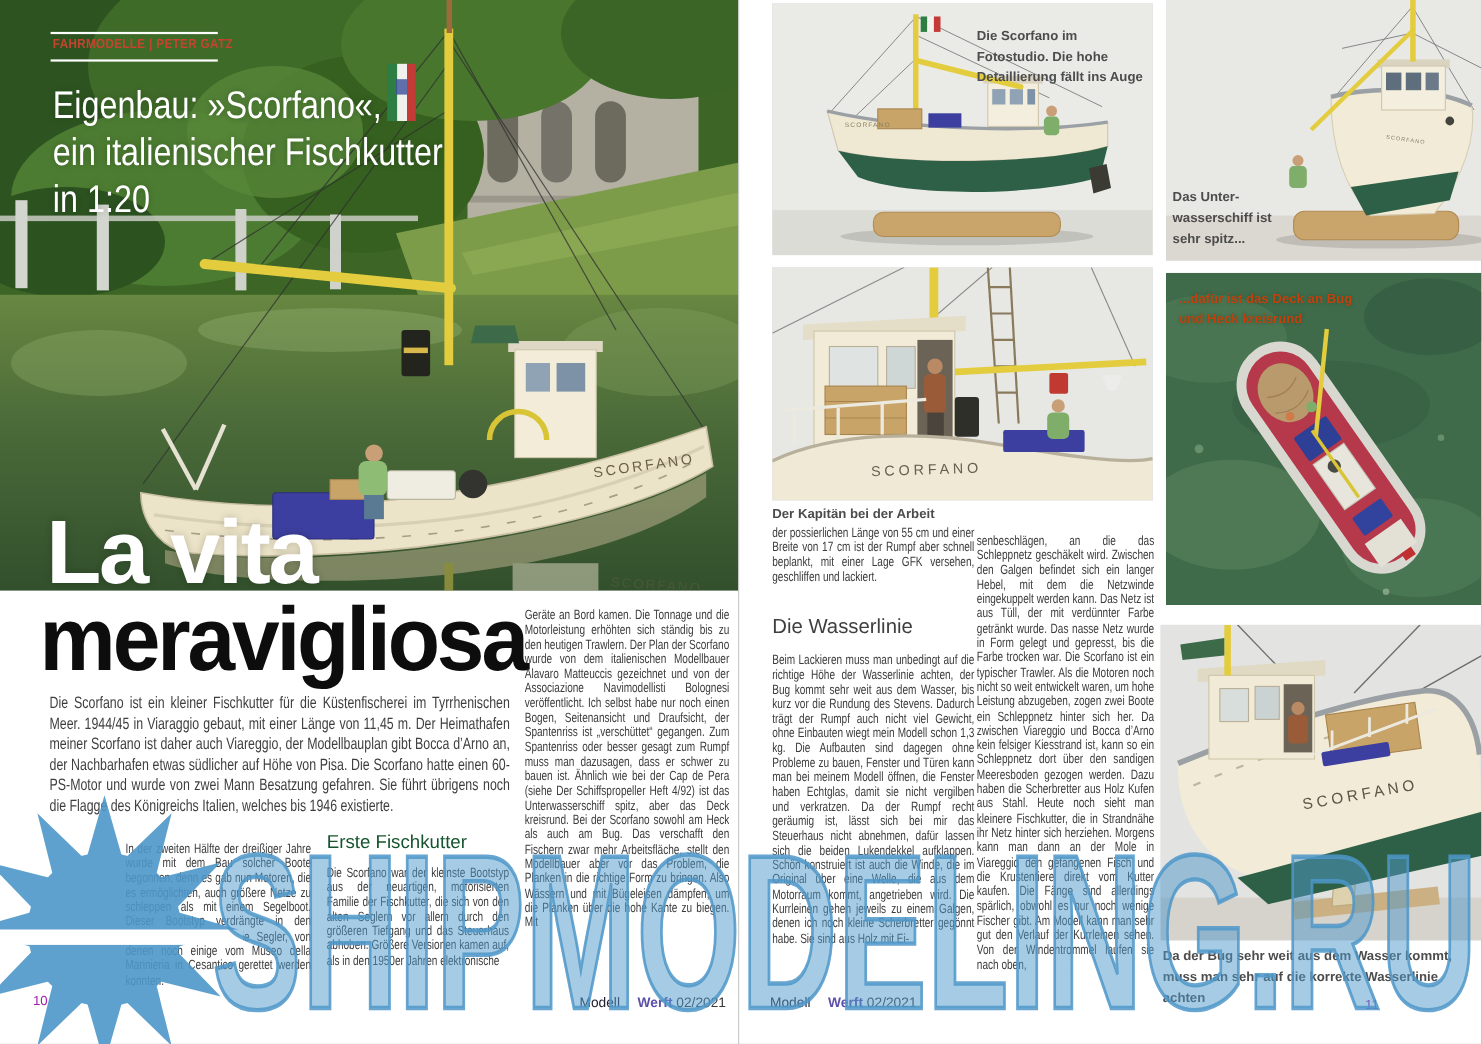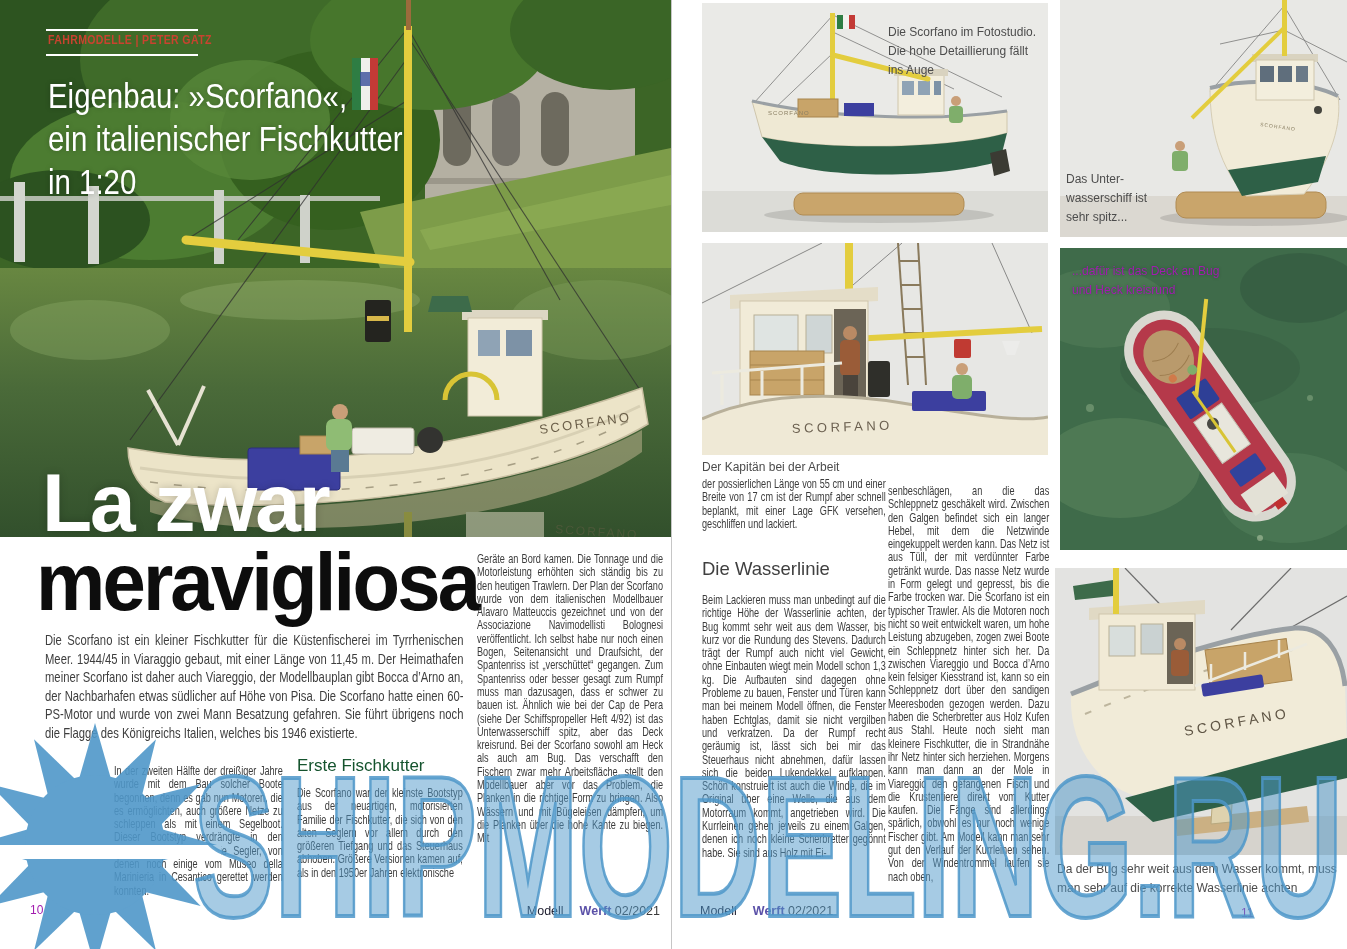--- a/index.html
+++ b/index.html
@@ -26,22 +26,22 @@
   .bodytxt{font-size:12.2px;line-height:13.3px;}
   .colA{left:114px;top:765px;width:225px;}
   .colBh{left:297px;top:756px;font-size:17px;color:#14532d;}
   .colB{left:297px;top:787px;width:221px;}
   .colC{left:477px;top:553px;width:248px;}
   .rc1a{left:702px;top:478px;width:245px;}
   .rc1h{left:702px;top:558px;font-size:18.5px;color:#3f3f3f;}
   .rc1b{left:702px;top:594px;width:245px;}
   .rc2{left:888px;top:485px;width:215px;}
   
-  .cap{position:absolute;font-size:12px;font-weight:normal;color:#4c4c4c;line-height:19px;}
-  .cap-white{color:#a21caf;text-shadow:0 0 3px rgba(0,60,30,.4);}
+  .cap{position:absolute;font-size:12px;font-weight:bold;color:#4c4c4c;line-height:19px;}
+  .cap-white{color:#c2410c;text-shadow:0 0 3px rgba(0,60,30,.4);}
   .preline{white-space:pre-line;}
   
   .footer{position:absolute;top:904px;font-size:12.5px;color:#3a3a3a;}
   .brand-b{font-weight:normal;color:#1d1d2e;}
   .brand-w{font-weight:bold;color:#5b51a8;margin-left:16px;}
   .pagenum{position:absolute;font-size:12px;color:#a21caf;}
   .gutter{position:absolute;left:671px;top:0;width:1px;height:949px;background:#c6c6c6;}
   .wm{position:absolute;left:0;top:0;pointer-events:none;z-index:60;}
 </style>
 </head>
@@ -147,21 +147,21 @@
   </div>
 
   <div class="kicker-rule" style="top:29px;"></div>
   <div class="kicker">FAHRMODELLE | PETER GATZ</div>
   <div class="kicker-rule" style="top:54px;"></div>
   <div class="headline">
     <div>Eigenbau: »Scorfano«,</div>
     <div>ein italienischer Fischkutter</div>
     <div>in 1:20</div>
   </div>
-  <div class="title-white">La zwar</div>
+  <div class="title-white">La vita</div>
   <div class="title-black">meravigliosa</div>
 
   <div class="abs cond intro">Die Scorfano ist ein kleiner Fischkutter für die Küstenfischerei im Tyrrhenischen Meer. 1944/45 in Viaraggio gebaut, mit einer Länge von 11,45 m. Der Heimathafen meiner Scorfano ist daher auch Viareggio, der Modellbauplan gibt Bocca d’Arno an, der Nachbarhafen etwas südlicher auf Höhe von Pisa. Die Scorfano hatte einen 60-PS-Motor und wurde von zwei Mann Besatzung gefahren. Sie führt übrigens noch die Flagge des Königreichs Italien, welches bis 1946 existierte.</div>
   <div class="abs cond bodytxt colA">In der zweiten Hälfte der dreißiger Jahre wurde mit dem Bau solcher Boote begonnen, denn es gab nun Motoren, die es ermöglichten, auch größere Netze zu schleppen als mit einem Segelboot. Dieser Bootstyp verdrängte in den nachfolgenden Jahren die Segler, von denen noch einige vom Museo della Marinieria in Cesantico gerettet werden konnten.</div>
   <div class="abs colBh">Erste Fischkutter</div>
   <div class="abs cond bodytxt colB">Die Scorfano war der kleinste Bootstyp aus der neuartigen, motorisierten Familie der Fischkutter, die sich von den alten Seglern vor allem durch den größeren Tiefgang und das Steuerhaus abhoben. Größere Versionen kamen auf, als in den 1950er Jahren elektronische</div>
   <div class="abs cond bodytxt colC">Geräte an Bord kamen. Die Tonnage und die Motorleistung erhöhten sich ständig bis zu den heutigen Trawlern. Der Plan der Scorfano wurde von dem italienischen Modellbauer Alavaro Matteuccis gezeichnet und von der Associazione Navimodellisti Bolognesi veröffentlicht. Ich selbst habe nur noch einen Bogen, Seitenansicht und Draufsicht, der Spantenriss ist „verschüttet“ gegangen. Zum Spantenriss oder besser gesagt zum Rumpf muss man dazusagen, dass er schwer zu bauen ist. Ähnlich wie bei der Cap de Pera (siehe Der Schiffspropeller Heft 4/92) ist das Unterwasserschiff spitz, aber das Deck kreisrund. Bei der Scorfano sowohl am Heck als auch am Bug. Das verschafft den Fischern zwar mehr Arbeitsfläche, stellt den Modellbauer aber vor das Problem, die Planken in die richtige Form zu bringen. Also Wässern und mit Bügeleisen dämpfen, um die Planken über die hohe Kante zu biegen. Mit</div>
 
   <div class="footer" style="left:480px;width:180px;text-align:right;">
     <span class="brand-b">Modell</span><span class="brand-w">Werft</span>&nbsp;<span>02/2021</span>

